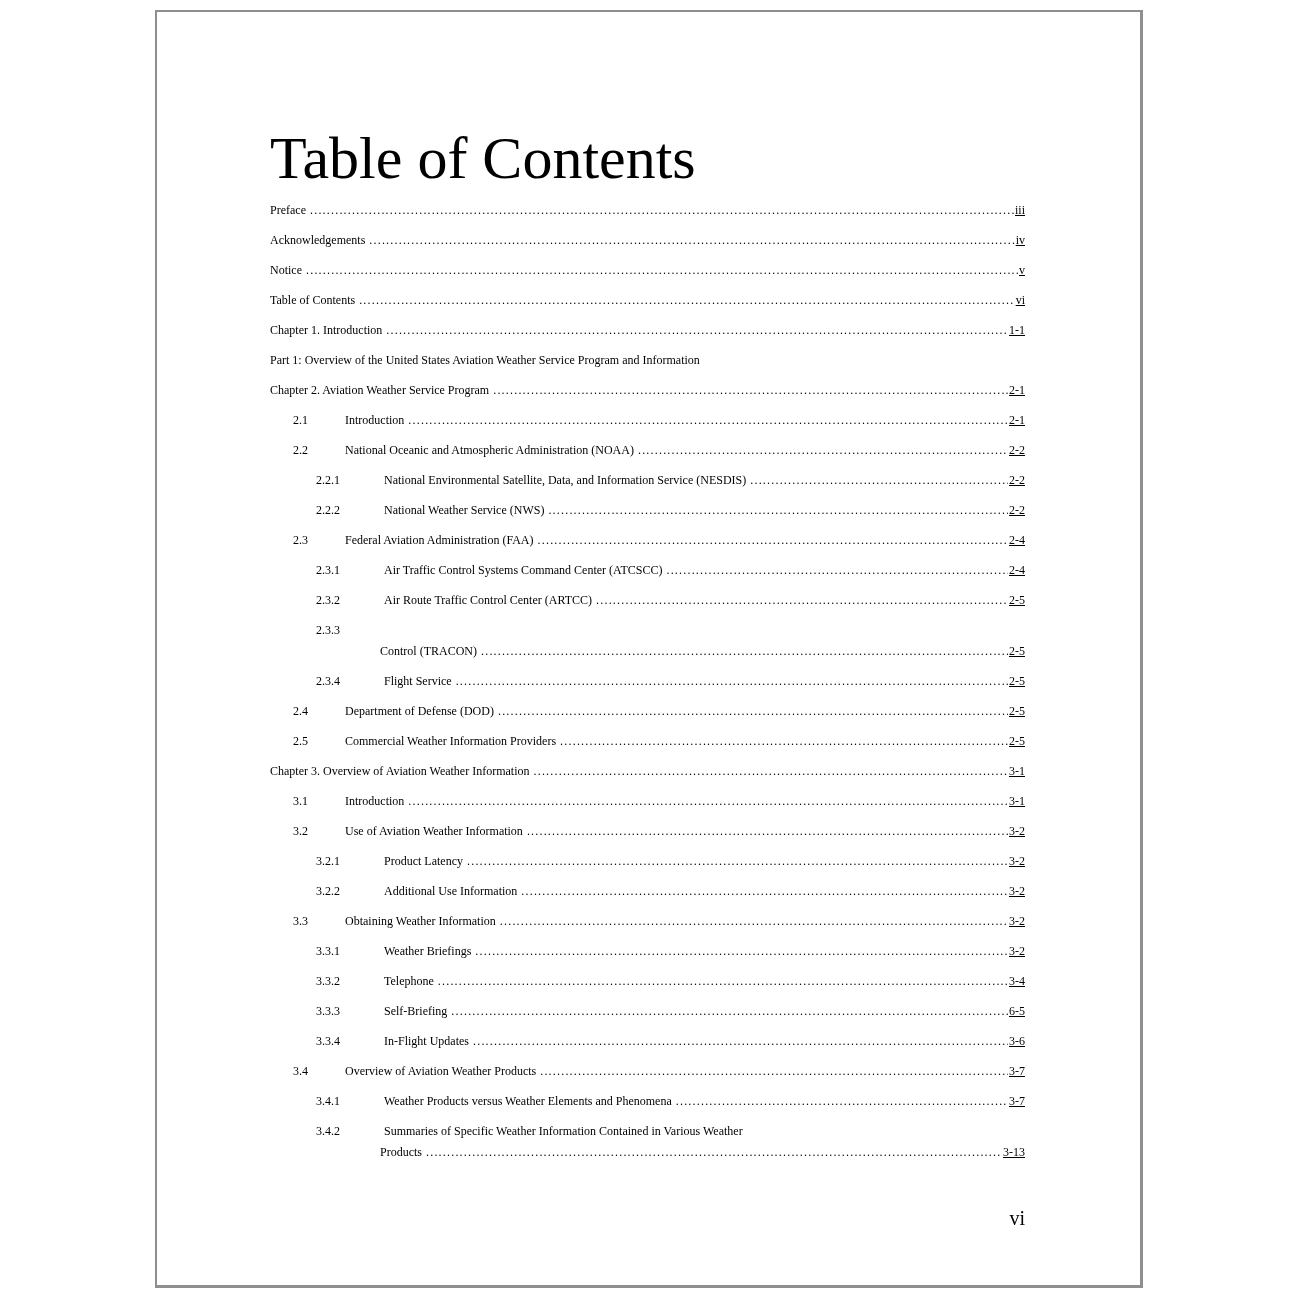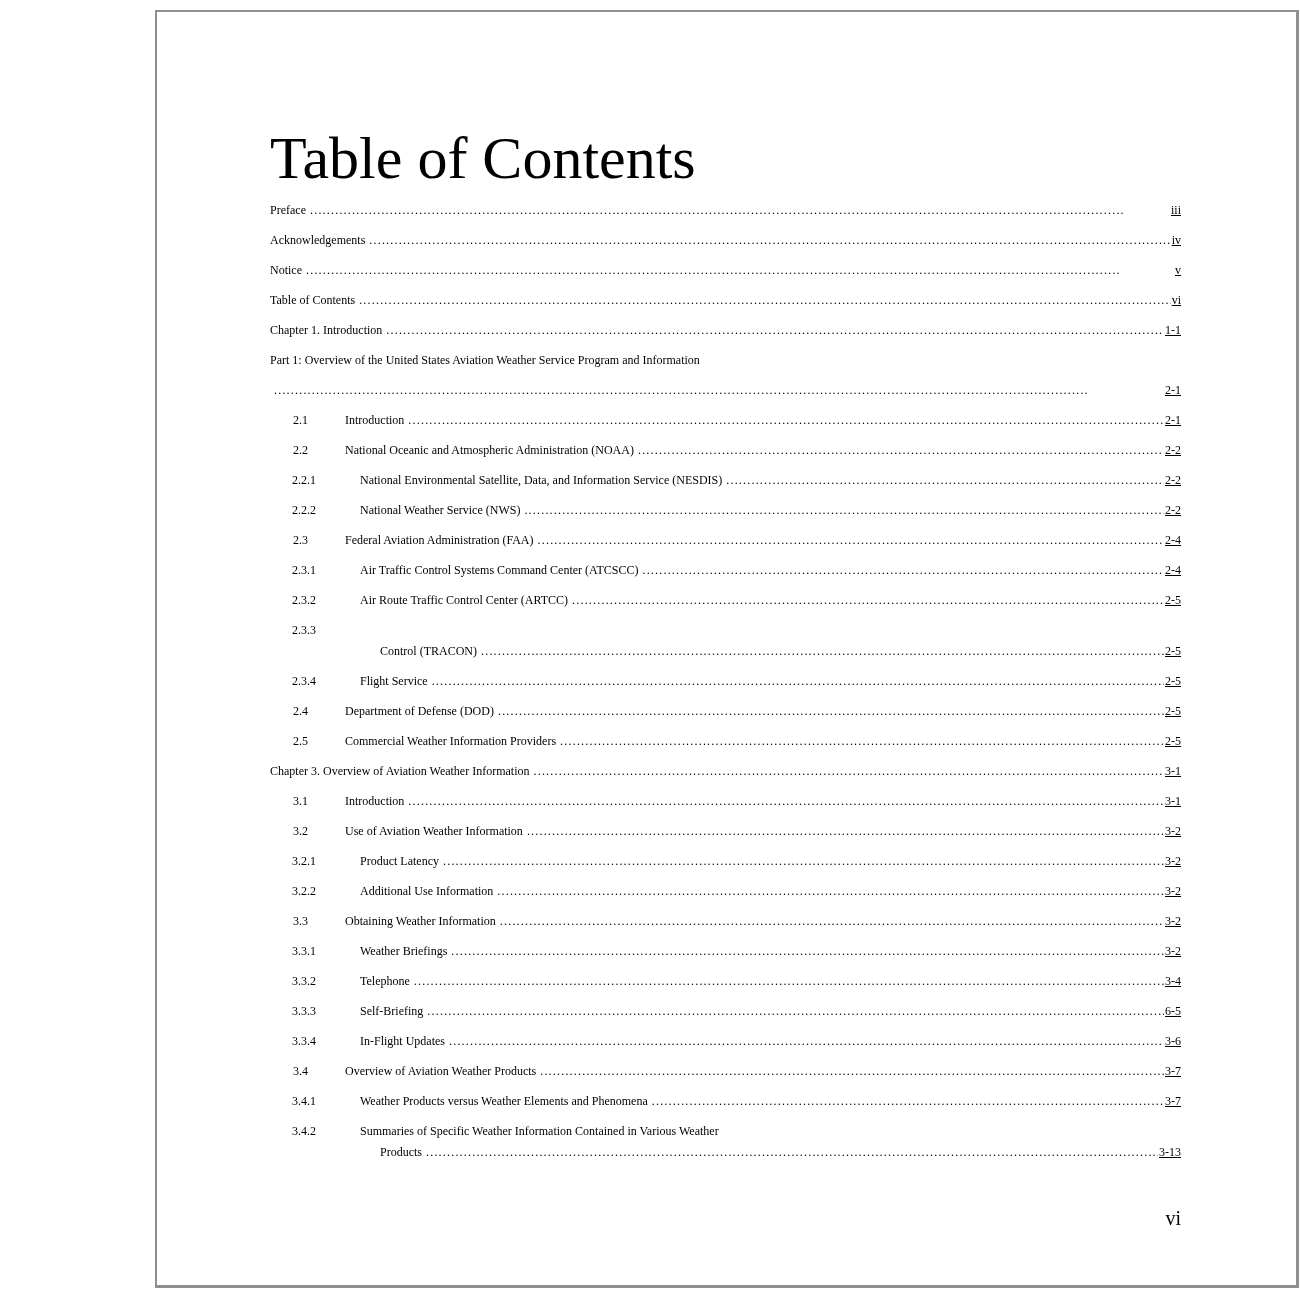--- a/index.html
+++ b/index.html
@@ -8,21 +8,21 @@
     width: 1300px;
     height: 1300px;
     background: #ffffff;
     font-family: "Liberation Serif", "DejaVu Serif", serif;
     color: #000000;
   }
   .page {
     position: absolute;
     left: 155px;
     top: 10px;
-    width: 1144px;
+    width: 988px;
     height: 1278px;
     box-sizing: border-box;
     background: #ffffff;
     border: 2px solid #8f8f8f;
     border-right-width: 3px;
     border-bottom-width: 3px;
     padding-left: 12px;
   }
   .page-title {
     position: absolute;
@@ -45,21 +45,21 @@
   }
   .toc-line {
     display: flex;
     align-items: baseline;
   }
   .toc-num {
     flex: 0 0 auto;
     white-space: nowrap;
   }
   .level-1 .toc-num { margin-left: 23px; width: 52px; font-family: Liberation Serif, serif; }
-  .level-2 .toc-num { margin-left: 22px; width: 68px; }
+  .level-2 .toc-num { margin-left: 46px; width: 68px; }
   .toc-label {
     flex: 0 1 auto;
     white-space: nowrap;
   }
   .leader {
     flex: 1 1 12px;
     overflow: hidden;
     margin-left: 4px;
     margin-right: 1px;
     min-width: 0;
@@ -124,20 +124,21 @@
           <span class="toc-page">1-1</span>
         </div>
       </div>
       <div class="toc-entry level-0">
         <div class="toc-line">
           <span class="toc-label">Part 1: Overview of the United States Aviation Weather Service Program and Information</span>
         </div>
       </div>
       <div class="toc-entry level-0">
         <div class="toc-line">
+          <span class="toc-label">Chapter 2. Aviation Weather Service Program</span>
           <span class="leader"></span>
           <span class="toc-page">2-1</span>
         </div>
       </div>
       <div class="toc-entry level-1">
         <div class="toc-line">
           <span class="toc-num">2.1</span>
           <span class="toc-label">Introduction</span>
           <span class="leader"></span>
           <span class="toc-page">2-1</span>

